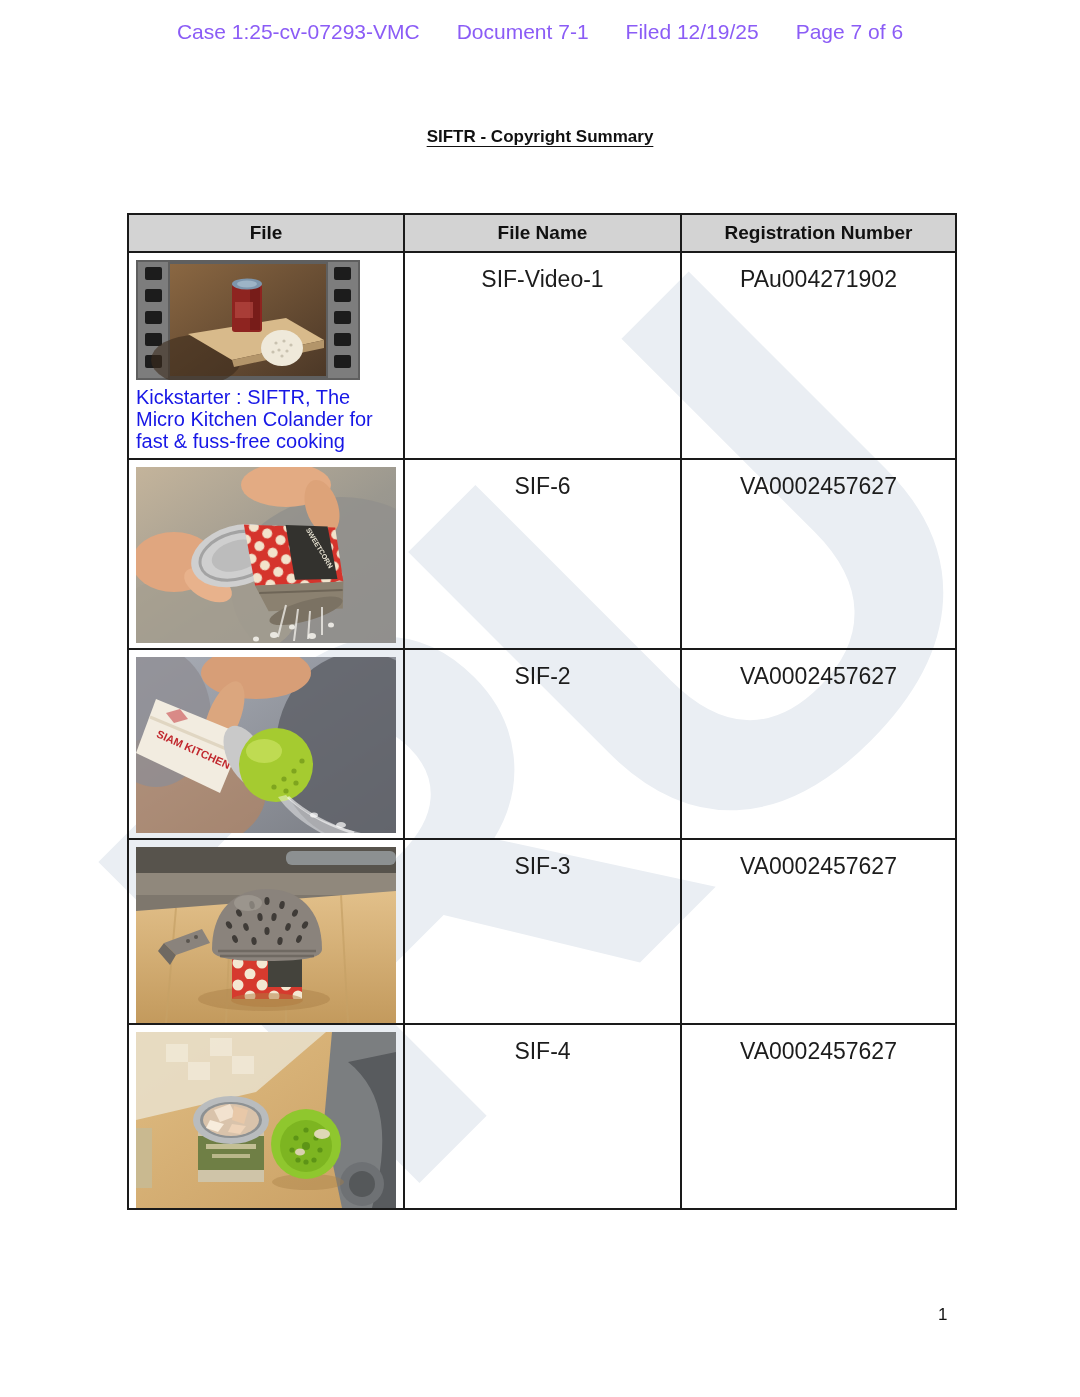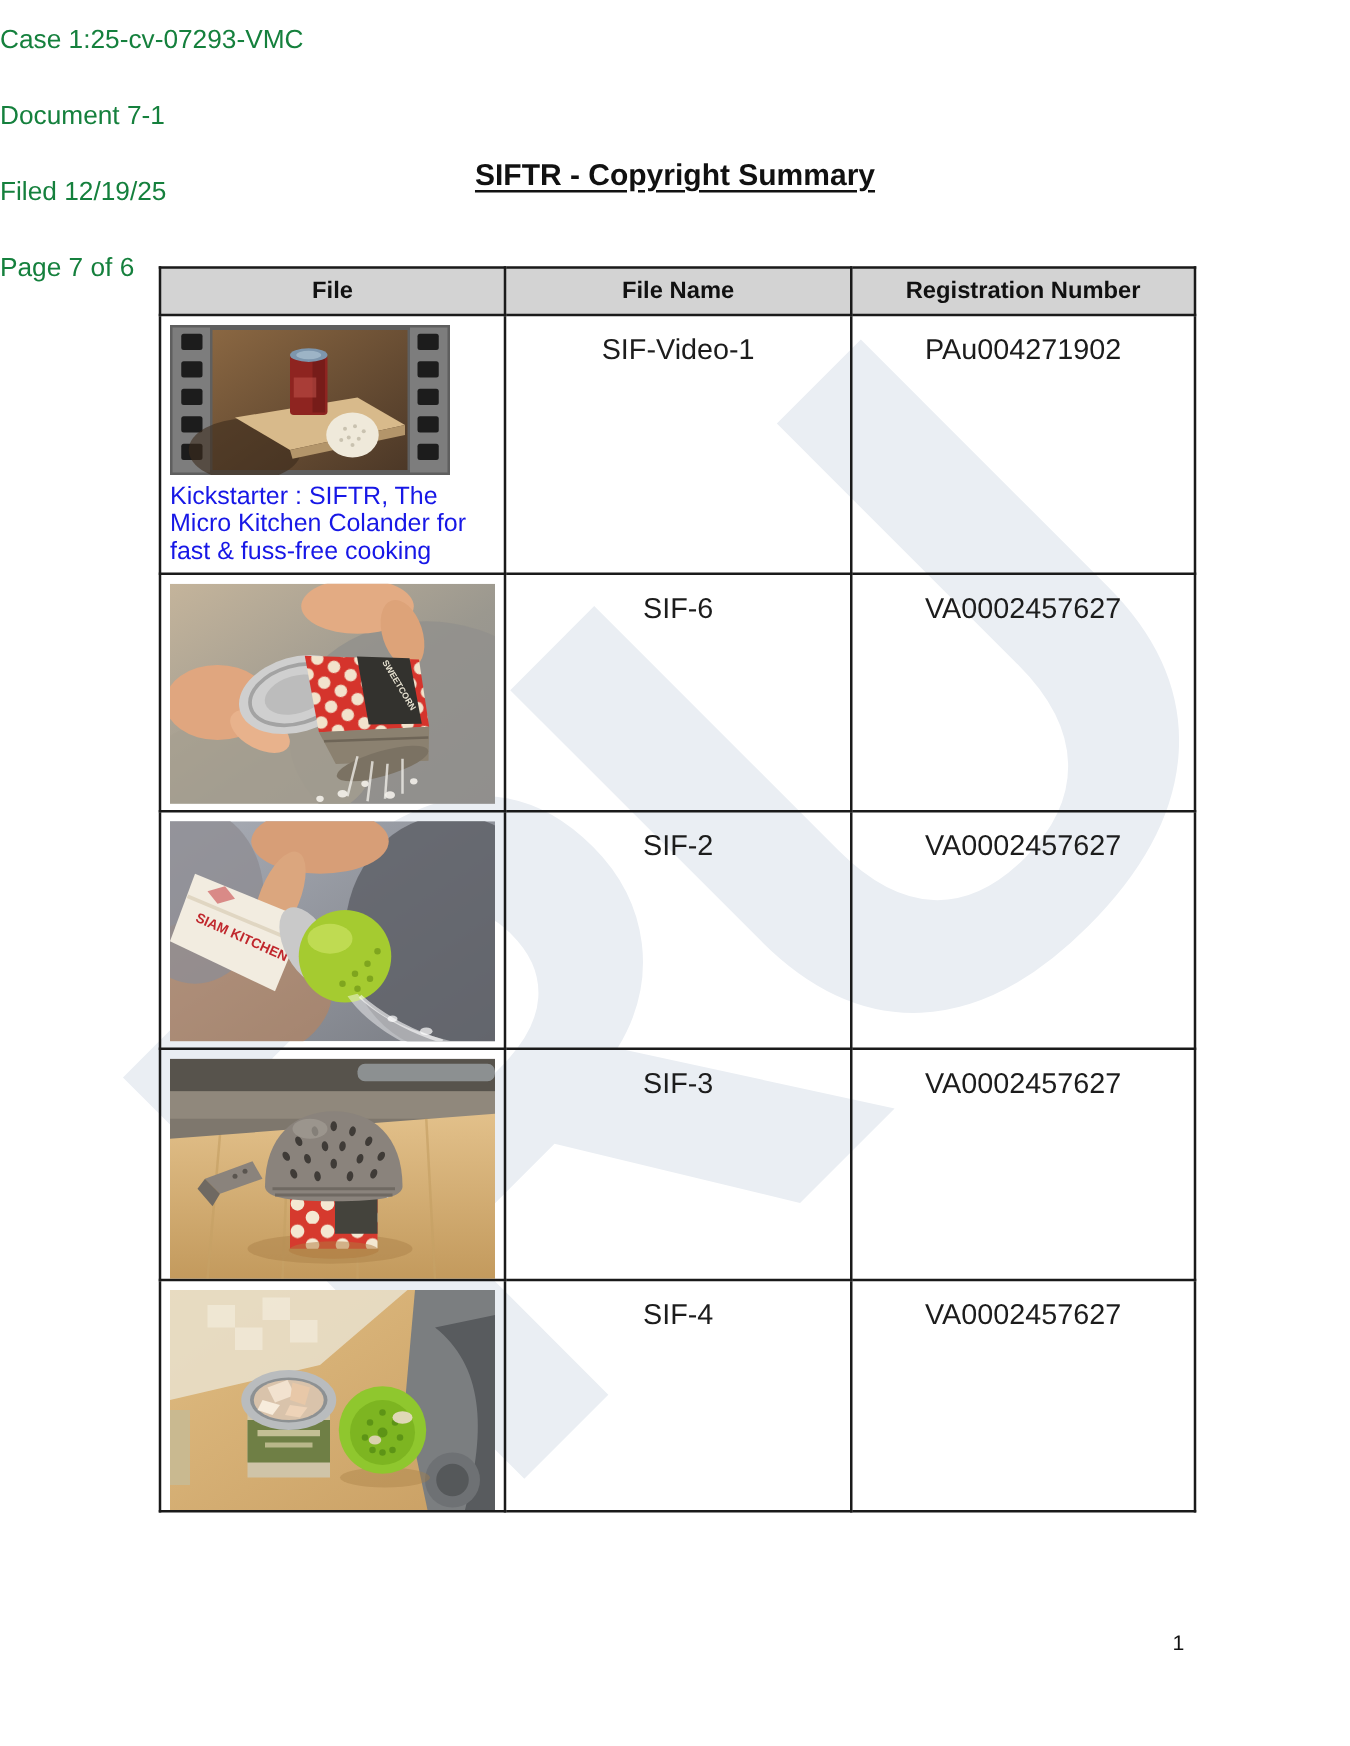--- a/index.html
+++ b/index.html
@@ -13,26 +13,26 @@
     position:absolute;left:540px;top:740px;z-index:0;
     transform:translate(-50%,-50%) rotate(-45deg);
     font-size:660px;font-weight:700;letter-spacing:-34px;
     color:#eaeef3;white-space:nowrap;user-select:none;line-height:1;
   }
   .content{position:relative;z-index:1;}
   
   .ecf-header{
     position:absolute;top:20px;left:0;width:100%;
     display:flex;justify-content:center;gap:37px;
-    font-size:21px;color:#15803d;flex-direction:column;
+    font-size:21px;color:#8b5cf6;
   }
   
   .doc-title{
     position:absolute;top:127px;left:0;width:100%;text-align:center;
-    font-size:24px;font-weight:700;color:#111;
+    font-size:17px;font-weight:700;color:#111;
   }
   .doc-title span{text-decoration:underline;text-underline-offset:4px;}
   
   table.reg{
     position:absolute;left:127px;top:213px;width:828px;
     border-collapse:collapse;table-layout:fixed;
   }
   table.reg th,table.reg td{
     border:2px solid #1a1a1a;vertical-align:top;padding:0;
     background:transparent;

